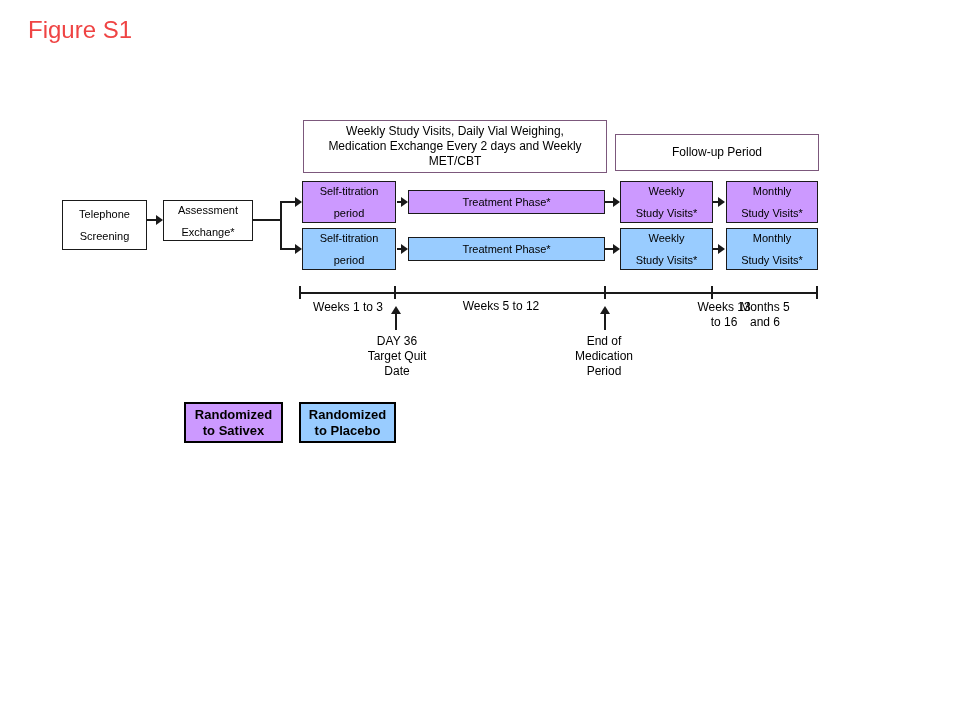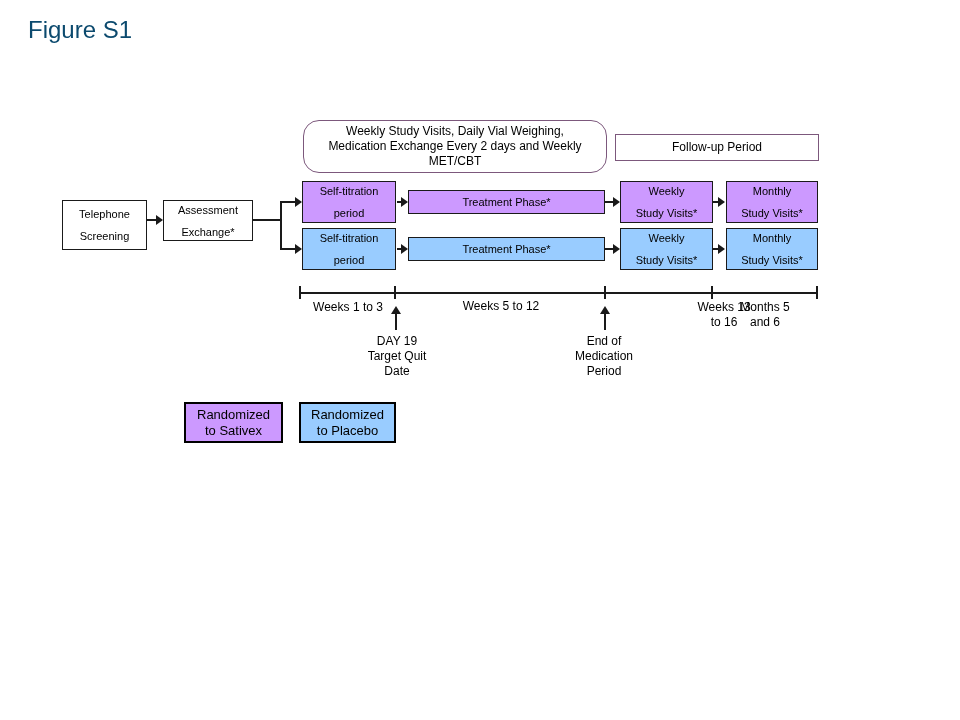--- a/index.html
+++ b/index.html
@@ -1,30 +1,30 @@
 <!DOCTYPE html>
 <html style="--sativex-fill: #cc99ff; --placebo-fill: #99ccff; --note-border: #7c587c;"><head>
 <meta charset="utf-8">
 <style>
   html,body{margin:0;padding:0;background:#fff;}
   #canvas{
     position:relative;width:960px;height:720px;background:#ffffff;overflow:hidden;
     font-family:"Liberation Sans","DejaVu Sans",sans-serif;color:#000;
   }
   .abs{position:absolute;}
-  .fig-title{font-size:24px;font-weight:normal;color:#0c4a6e;}
+  .fig-title{font-size:24px;font-weight:normal;color:#ef4444;}
   .box{
     position:absolute;display:flex;align-items:center;justify-content:center;
     text-align:center;font-size:11px;line-height:22px;white-space:pre-line;
     box-sizing:border-box;background:#fff;border:1.5px solid #1a1a1a;
   }
   .note{border:1px solid var(--note-border);font-size:12px;line-height:15px;}
   .sativex{background:var(--sativex-fill);}
   .placebo{background:var(--placebo-fill);}
-  .legendbox{border:2px solid #000;font-weight:normal;font-size:13px;line-height:16px;}
+  .legendbox{border:2px solid #000;font-weight:bold;font-size:13px;line-height:16px;}
   .lineh{position:absolute;height:2px;background:#1a1a1a;}
   .linev{position:absolute;width:2px;background:#1a1a1a;}
   .arr{position:absolute;height:2px;background:#1a1a1a;}
   .arr::after{
     content:'';position:absolute;right:-7px;top:-4px;width:0;height:0;
     border-left:7px solid #1a1a1a;border-top:5px solid transparent;border-bottom:5px solid transparent;
   }
   .tick{position:absolute;width:2px;height:13px;background:#1a1a1a;}
   .uphead{
     position:absolute;width:0;height:0;
@@ -40,24 +40,24 @@
   }
   .footnote{position:absolute;font-size:12.5px;}
 </style>
 </head>
 <body>
 
 <div id="canvas">
 
   <div class="abs fig-title" style="left:28px;top:16px;">Figure S1</div>
 
-  <div class="box note" style="left:303px;top:120px;width:304px;height:53px;border-radius:16px;">Weekly Study Visits, Daily Vial Weighing,
+  <div class="box note" style="left:303px;top:120px;width:304px;height:53px;">Weekly Study Visits, Daily Vial Weighing,
 Medication Exchange Every 2 days and Weekly
 MET/CBT</div>
-  <div class="box note" style="left:615px;top:134px;width:204px;height:27px;">Follow-up Period</div>
+  <div class="box note" style="left:615px;top:134px;width:204px;height:37px;">Follow-up Period</div>
 
   <div class="box" style="left:62px;top:200px;width:85px;height:50px;">Telephone
 Screening</div>
   <div class="arr" style="left:147px;top:219px;width:9px;"></div>
   <div class="box" style="left:163px;top:200px;width:90px;height:41px;">Assessment
 Exchange*</div>
 
   <div class="lineh" style="left:253px;top:219px;width:29px;"></div>
   <div class="linev" style="left:280px;top:201px;height:48px;"></div>
   <div class="arr" style="left:280px;top:201px;width:15px;"></div>
@@ -94,21 +94,21 @@
 
   <div class="tl-label" style="left:348px;top:300px;">Weeks 1 to 3</div>
   <div class="tl-label" style="left:501px;top:299px;">Weeks 5 to 12</div>
   <div class="tl-label" style="left:676px;top:300px;margin-left:48px;">Weeks 13
 to 16</div>
   <div class="tl-label" style="left:765px;top:300px;">Months 5
 and 6</div>
 
   <div class="uphead" style="left:391px;top:306px;"></div>
   <div class="linev" style="left:395px;top:313px;height:17px;"></div>
-  <div class="marker-label" style="left:397px;top:334px;">DAY 19
+  <div class="marker-label" style="left:397px;top:334px;">DAY 36
 Target Quit
 Date</div>
 
   <div class="uphead" style="left:600px;top:306px;"></div>
   <div class="linev" style="left:604px;top:313px;height:17px;"></div>
   <div class="marker-label" style="left:604px;top:334px;">End of
 Medication
 Period</div>
 
   <div class="box sativex legendbox" style="left:184px;top:402px;width:99px;height:41px;">Randomized

